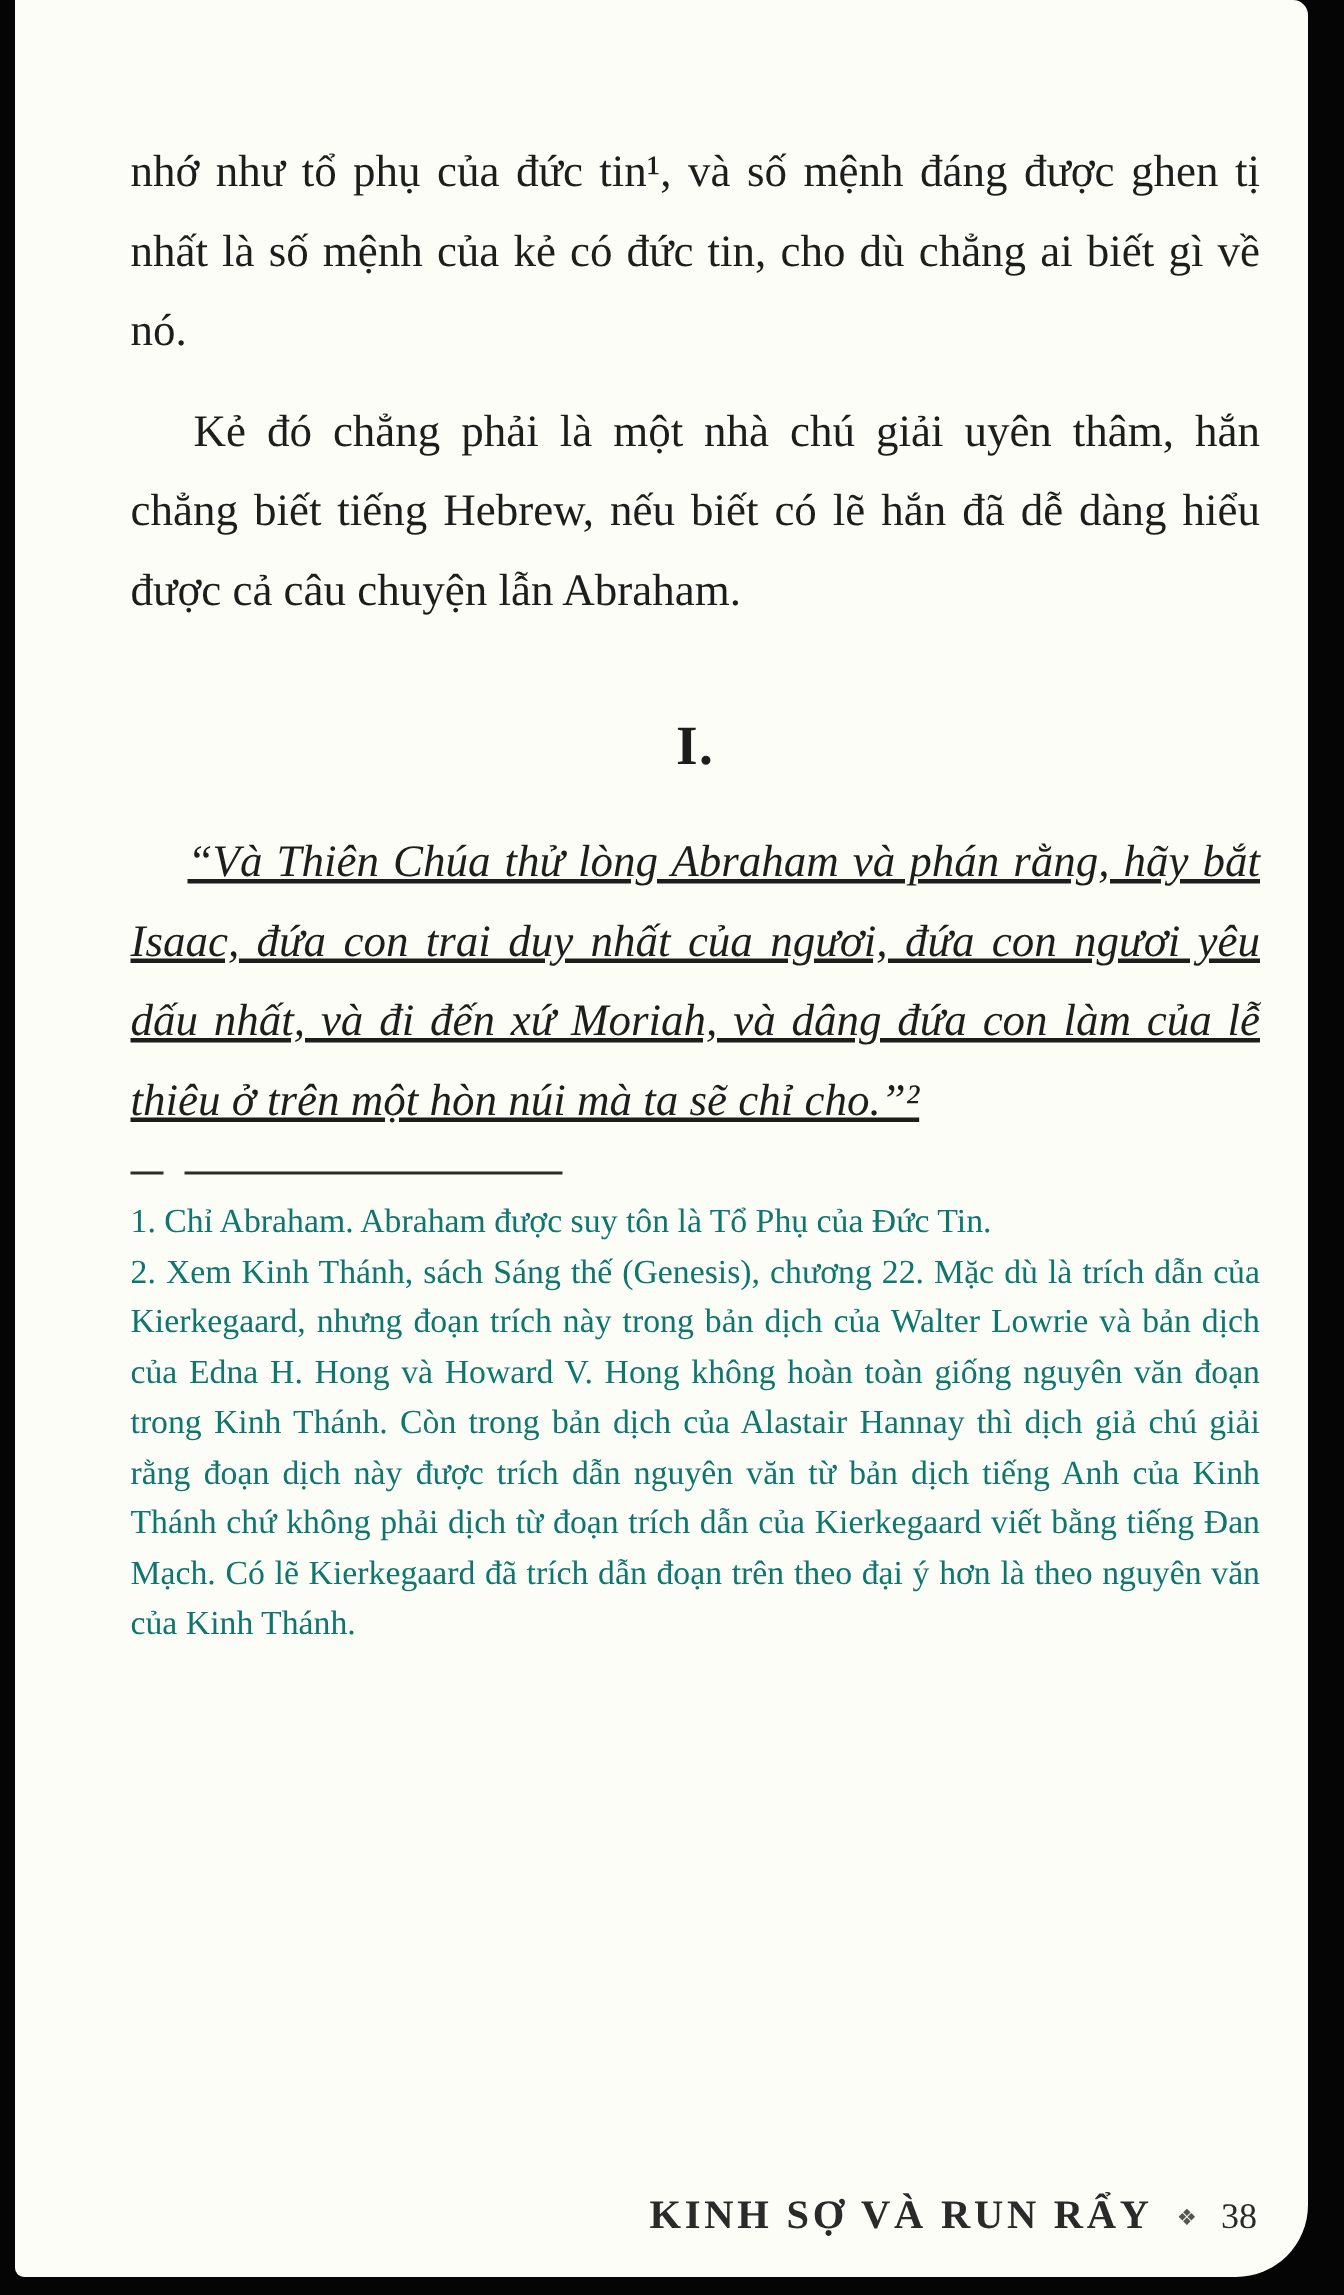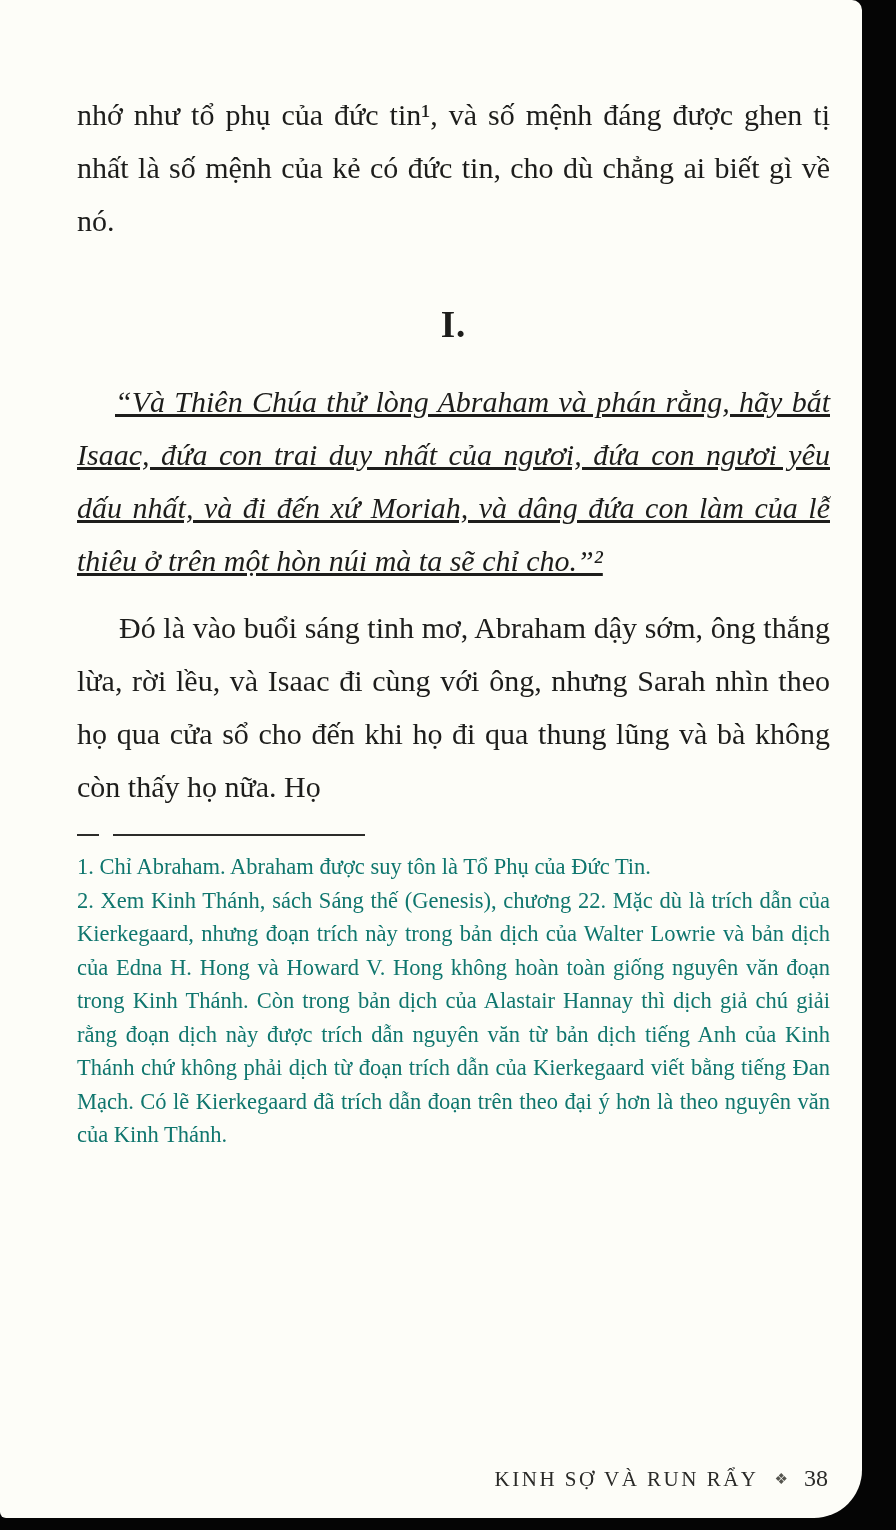--- a/index.html
+++ b/index.html
@@ -9,21 +9,21 @@
     font-family: "Liberation Serif", "DejaVu Serif", serif;
     overflow: hidden;
   }
   .scan-bg {
     position: relative;
     width: 896px; height: 1530px;
     background: #050505;
   }
   .page {
     position: absolute;
-    top: 0; left: 0;
+    top: 0; left: 10px;
     width: 862px; height: 1518px;
     background: #fdfdf8;
     border-top-right-radius: 10px;
     border-bottom-right-radius: 48px;
     border-bottom-left-radius: 6px;
     padding: 88px 32px 12px 77px;
     color: #1d1d1b;
   }
   .body-text {
     font-size: 30px;
@@ -66,46 +66,46 @@
   .page-footer {
     position: absolute;
     right: 34px;
     bottom: 26px;
     display: flex;
     align-items: baseline;
     gap: 16px;
     color: #2a2a28;
   }
   .running-title {
-    font-size: 21px;
+    font-size: 27px;
     letter-spacing: 2.5px;
-    font-weight: 400;
+    font-weight: 700;
     margin-left: 20px;
   }
   .footer-sep {
     font-size: 15px;
     color: #55554f;
     position: relative;
     top: -2px;
   }
   .page-number {
     font-size: 24px;
   }
 </style>
 </head>
 <body>
 
 <div class="scan-bg">
   <div class="page">
 
     <div class="body-text">
       <p class="para no-indent">nhớ như tổ phụ của đức tin¹, và số mệnh đáng được ghen tị nhất là số mệnh của kẻ có đức tin, cho dù chẳng ai biết gì về nó.</p>
+      <p class="para indent">Kẻ đó chẳng phải là một nhà chú giải uyên thâm, hắn chẳng biết tiếng Hebrew, nếu biết có lẽ hắn đã dễ dàng hiểu được cả câu chuyện lẫn Abraham.</p>
       <h2 class="section-heading">I.</h2>
       <p class="para quote">“Và Thiên Chúa thử lòng Abraham và phán rằng, hãy bắt Isaac, đứa con trai duy nhất của ngươi, đứa con ngươi yêu dấu nhất, và đi đến xứ Moriah, và dâng đứa con làm của lễ thiêu ở trên một hòn núi mà ta sẽ chỉ cho.”²</p>
-      <p class="para indent">Đó là vào buổi sáng tinh mơ, Abraham dậy sớm, ông thắng lừa, rời lều, và Isaac đi cùng với ông, nhưng Sarah nhìn theo họ qua cửa sổ cho đến khi họ đi qua thung lũng và bà không còn thấy họ nữa. Họ</p>
     </div>
 
     <div class="footnote-rule">
       <span class="rule-seg seg1"></span>
       <span class="rule-seg seg2"></span>
     </div>
 
     <div class="footnotes">
       <p class="footnote">1. Chỉ Abraham. Abraham được suy tôn là Tổ Phụ của Đức Tin.</p>
       <p class="footnote">2. Xem Kinh Thánh, sách Sáng thế (Genesis), chương 22. Mặc dù là trích dẫn của Kierkegaard, nhưng đoạn trích này trong bản dịch của Walter Lowrie và bản dịch của Edna H. Hong và Howard V. Hong không hoàn toàn giống nguyên văn đoạn trong Kinh Thánh. Còn trong bản dịch của Alastair Hannay thì dịch giả chú giải rằng đoạn dịch này được trích dẫn nguyên văn từ bản dịch tiếng Anh của Kinh Thánh chứ không phải dịch từ đoạn trích dẫn của Kierkegaard viết bằng tiếng Đan Mạch. Có lẽ Kierkegaard đã trích dẫn đoạn trên theo đại ý hơn là theo nguyên văn của Kinh Thánh.</p>

